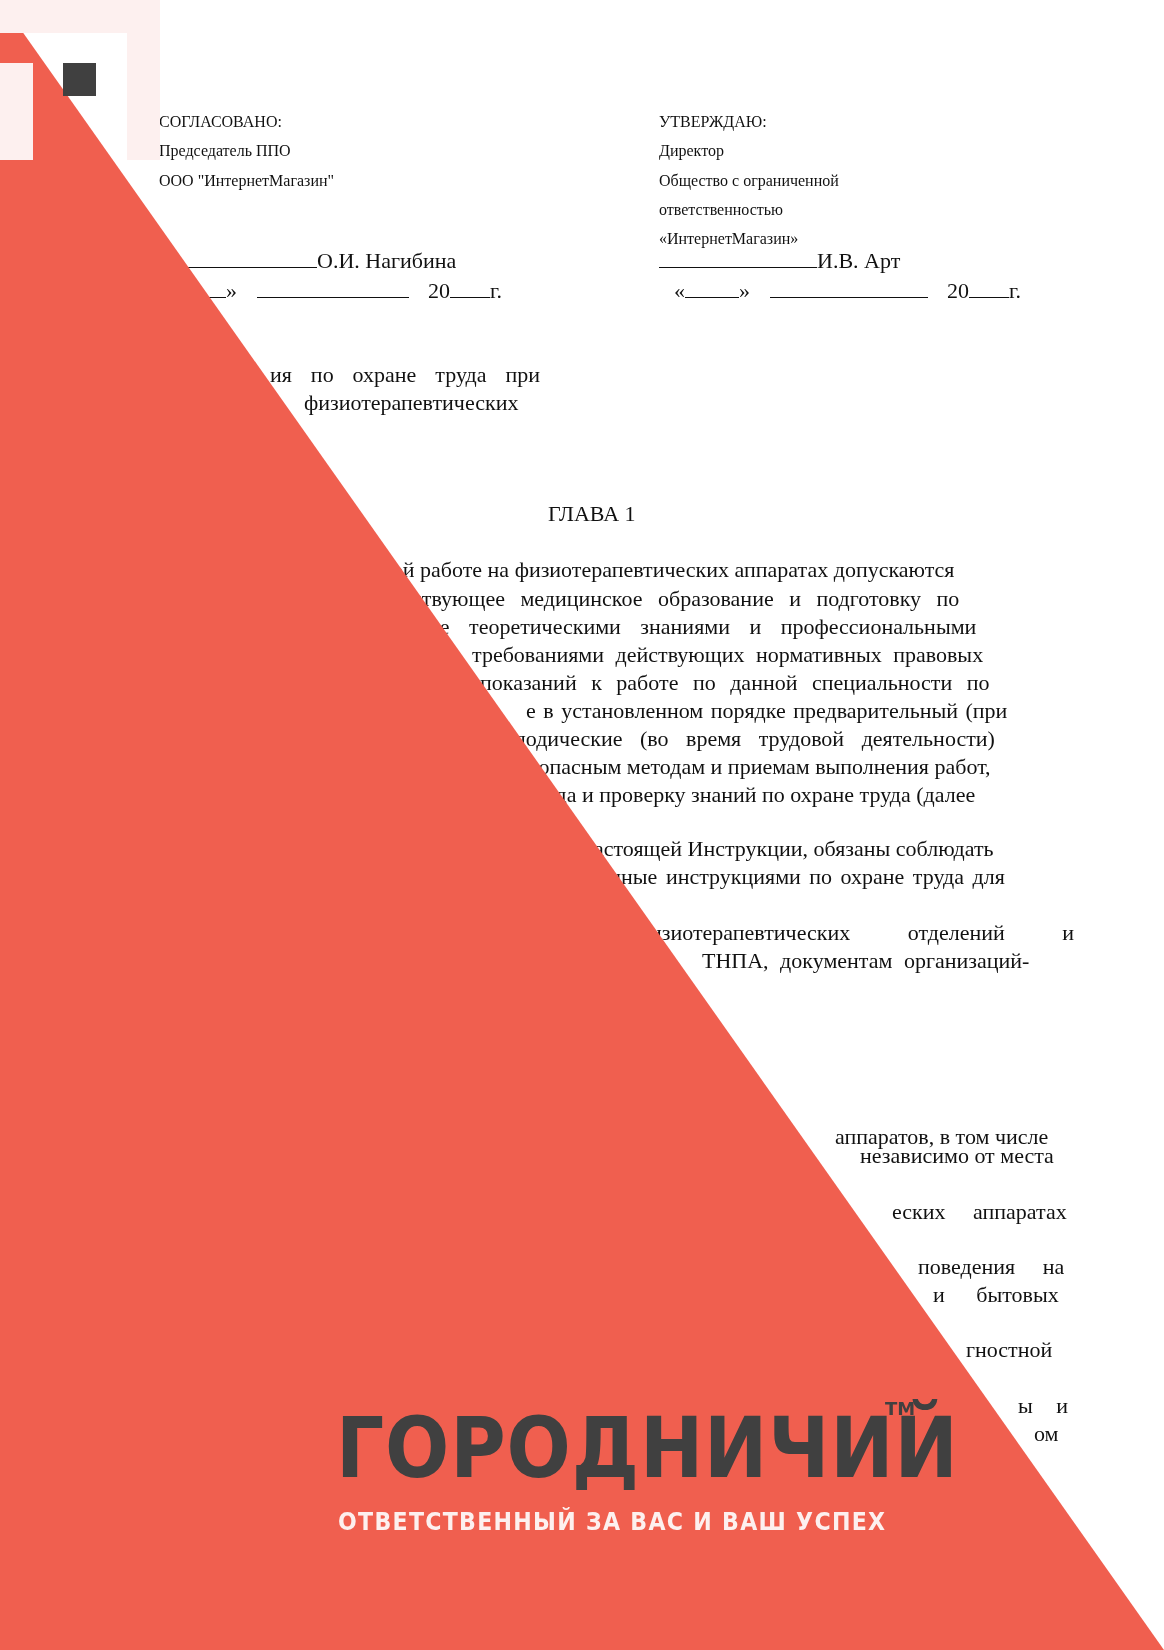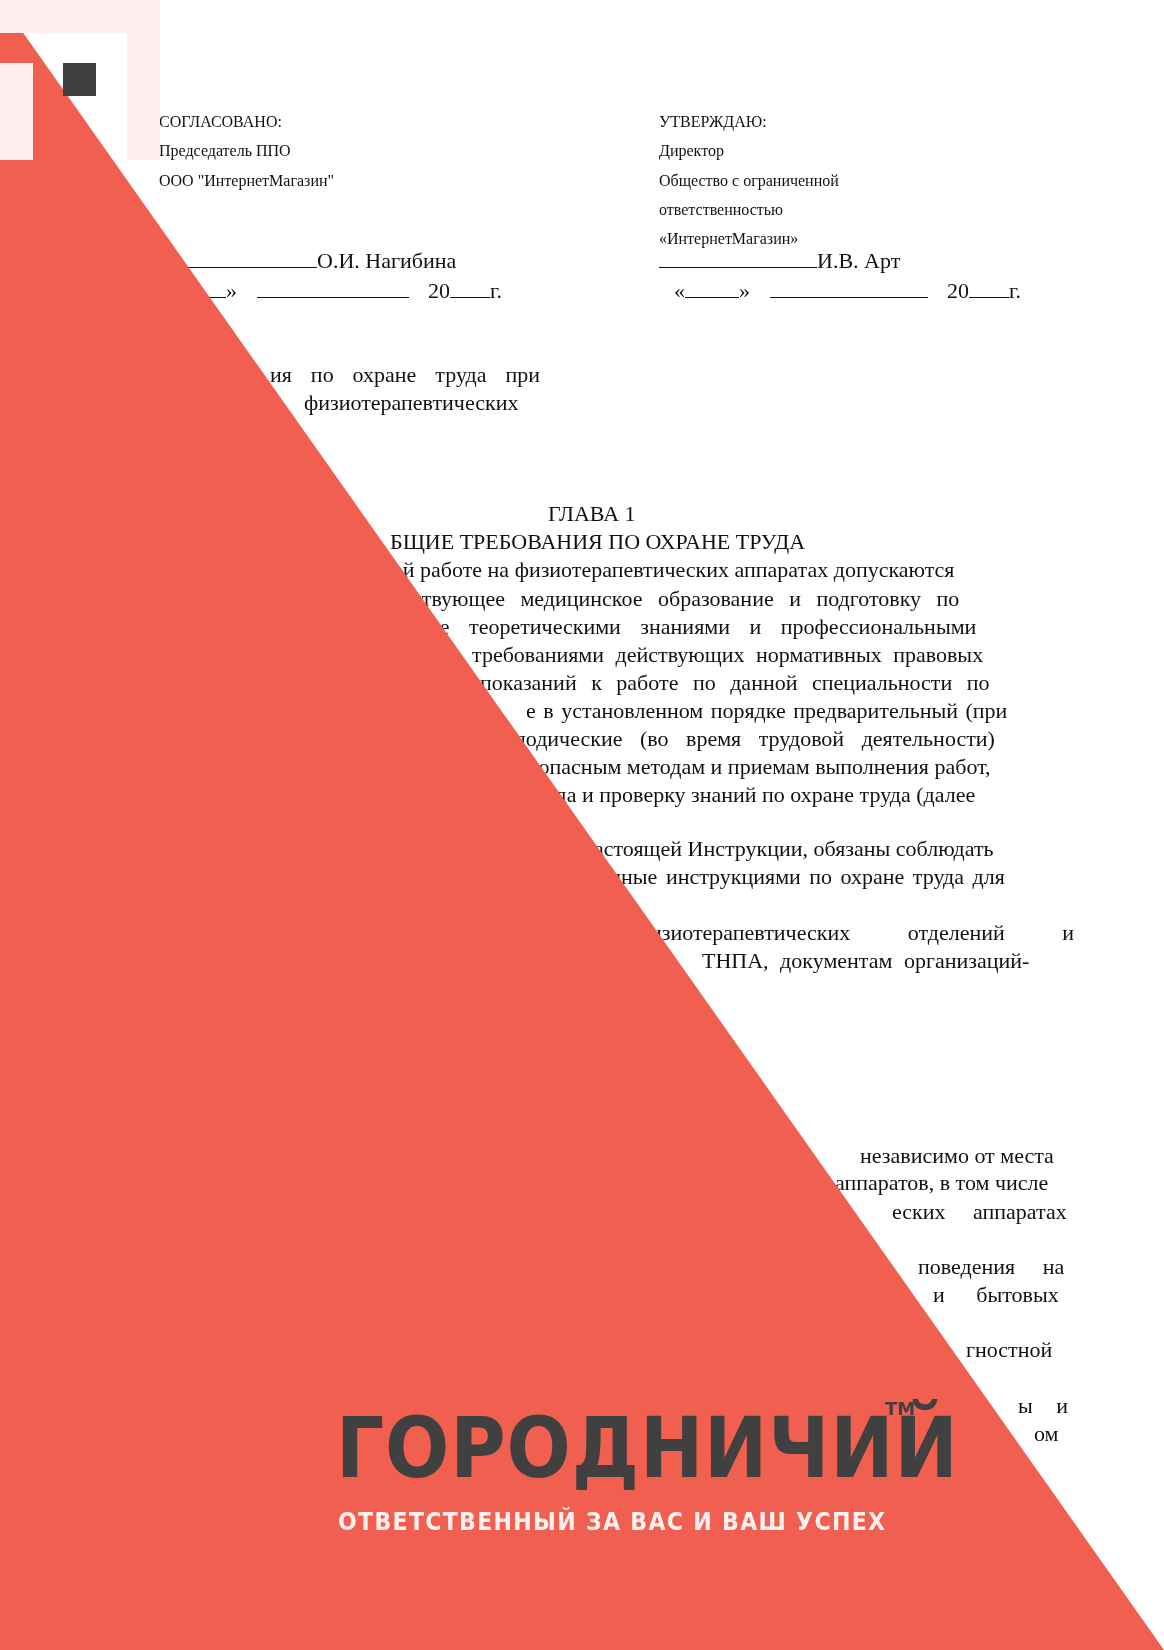--- a/index.html
+++ b/index.html
@@ -75,36 +75,35 @@
   <div class="txt" style="left:674px; top:276px;">
     <span>«</span><span class="u" style="width:54px;"></span><span>»</span>
     <span class="u" style="width:158px; margin-left:14px;"></span>
     <span style="margin-left:14px;">20</span><span class="u" style="width:40px;"></span><span>г.</span>
   </div>
 
   <div class="txt justify" style="left:270px; top:360px; width:270px; word-spacing:12px;">ия по охране труда при</div>
   <div class="txt" style="left:304px; top:388px;">физиотерапевтических</div>
 
   <div class="txt" style="left:548px; top:499px;">ГЛАВА 1</div>
-  <div class="txt" style="left:390px; top:527px;">БЩИЕ ТРЕБОВАНИЯ ПО ОХРАНЕ ТРУДА</div>
 
   <div class="txt" style="left:380px; top:555px;">ной работе на физиотерапевтических аппаратах допускаются</div>
   <div class="txt" style="left:412px; top:584px; word-spacing:10px;">ствующее медицинское образование и подготовку по</div>
   <div class="txt" style="left:428px; top:612px; word-spacing:14px;">ие теоретическими знаниями и профессиональными</div>
   <div class="txt" style="left:472px; top:640px; word-spacing:6px;">требованиями действующих нормативных правовых</div>
   <div class="txt" style="left:480px; top:668px; word-spacing:9px;text-align:right;">показаний к работе по данной специальности по</div>
   <div class="txt" style="left:498px; top:696px; word-spacing:2px;margin-left:28px;">е в установленном порядке предварительный (при</div>
   <div class="txt" style="left:514px; top:724px; word-spacing:12px;">подические (во время трудовой деятельности)</div>
   <div class="txt" style="left:530px; top:752px;">зопасным методам и приемам выполнения работ,</div>
   <div class="txt" style="left:546px; top:780px;">уда и проверку знаний по охране труда (далее</div>
   <div class="txt" style="left:594px; top:834px;">астоящей Инструкции, обязаны соблюдать</div>
   <div class="txt" style="left:610px; top:862px; word-spacing:3px;">чные инструкциями по охране труда для</div>
   <div class="txt" style="left:650px; top:918px; word-spacing:52px;">изиотерапевтических отделений и</div>
   <div class="txt" style="left:673px; top:946px; word-spacing:6px;margin-left:29px;">ТНПА, документам организаций-</div>
-  <div class="txt" style="left:835px; top:1168px;">аппаратов, в том числе</div>
+  <div class="txt" style="left:835px; top:1122px;">аппаратов, в том числе</div>
   <div class="txt" style="left:860px; top:1141px;">независимо от места</div>
   <div class="txt" style="left:892px; top:1197px; word-spacing:22px;">еских аппаратах</div>
   <div class="txt" style="left:918px; top:1252px; word-spacing:22px;">поведения на</div>
   <div class="txt" style="left:933px; top:1280px; word-spacing:26px;">и бытовых</div>
   <div class="txt" style="left:966px; top:1335px;">гностной</div>
   <div class="txt" style="left:1018px; top:1391px; word-spacing:18px;">ы и</div>
   <div class="txt" style="left:1034px; top:1419px;">ом</div>
 </div>
 
 <div class="overlay">

